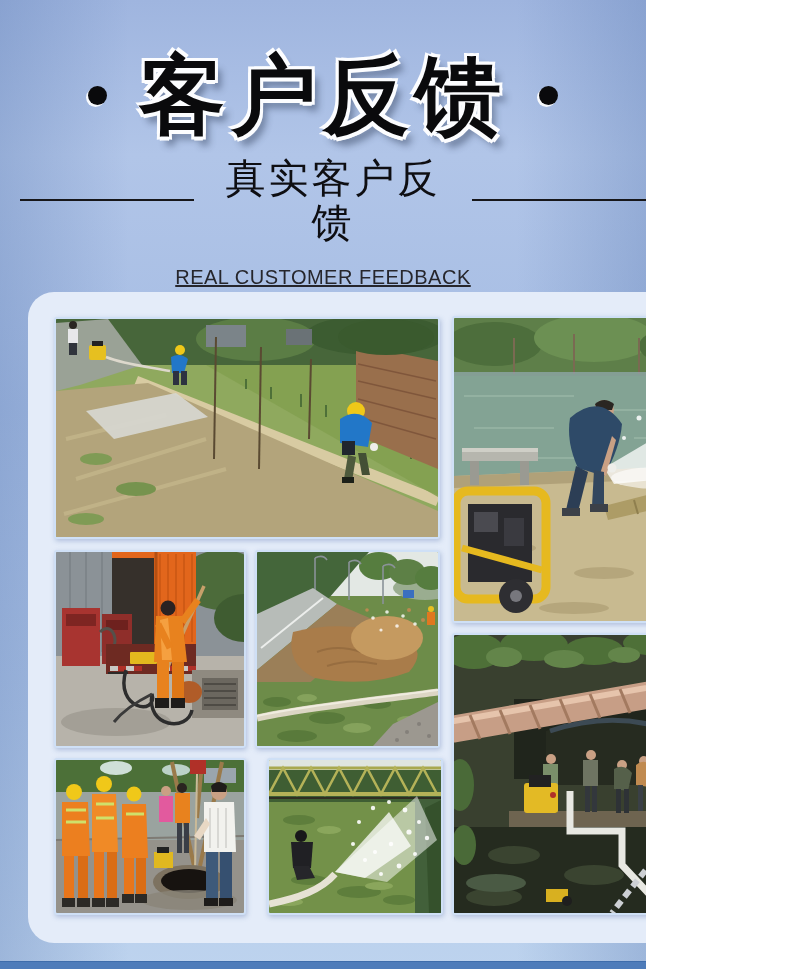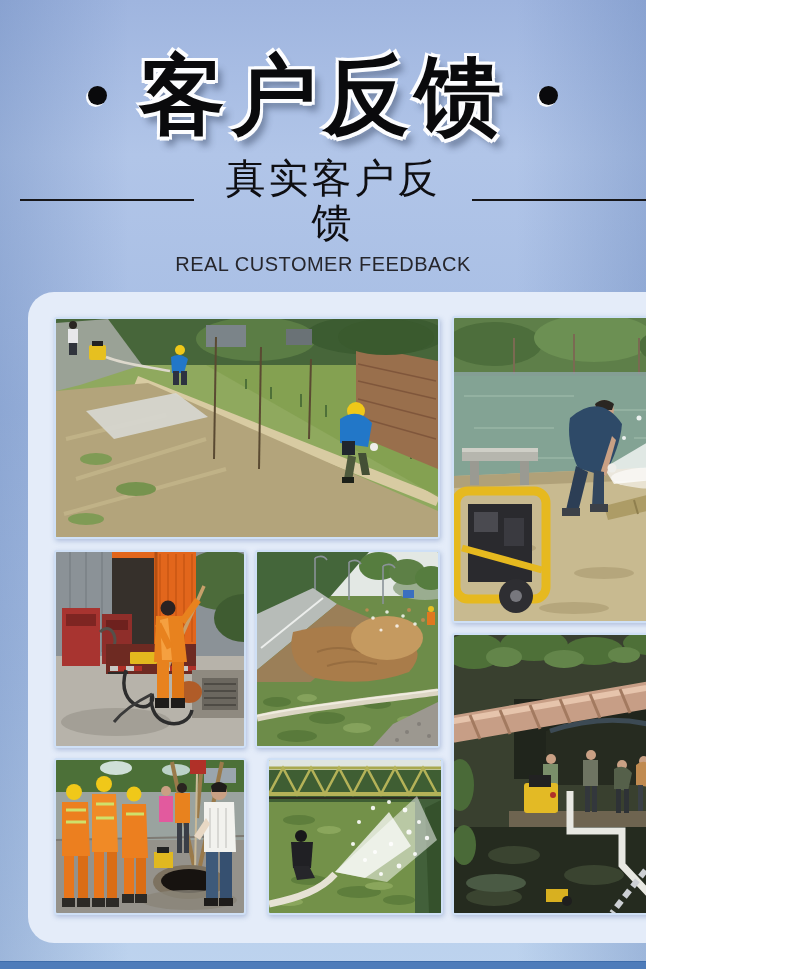--- a/index.html
+++ b/index.html
@@ -22,21 +22,21 @@
   .title {
     font-family:"DejaVu Sans", sans-serif;
     font-size:86px; line-height:1.05; font-weight:bold; color:#0a0a0c; letter-spacing:6px;
     text-shadow:
       -3px 3px 0 #fcfdff, 3px 3px 0 #fcfdff, -3px -3px 0 #fcfdff, 3px -3px 0 #fcfdff,
       0 4px 0 #fcfdff, 6px 9px 7px rgba(35,48,75,0.45);
   }
   .subtitle-row { margin-top:16px; display:flex; align-items:center; justify-content:center; gap:22px;padding-left:20px; }
   .h-line { width:192px; height:2px; background:#17171a; }
   .subtitle { font-size:40px; color:#0e0e12; font-weight:500; letter-spacing:3px; line-height:1.1; }
-  .subtitle-en { margin-top:9px; font-size:20px; color:#26262c; letter-spacing:0.5px; }
+  .subtitle-en { margin-top:22px; font-size:20px; color:#26262c; letter-spacing:0.5px;text-decoration:underline; }
 
   
   .panel {
     position:absolute; left:28px; top:292px; width:734px; height:651px;
     background:#e4ecf9; border-radius:26px;
   }
   .photo {
     position:absolute; box-sizing:border-box; overflow:hidden;
     border:2px solid #cfe0f6; border-radius:3px; background:#ffffff;
     box-shadow:1px 2px 5px rgba(80,110,170,0.35);

